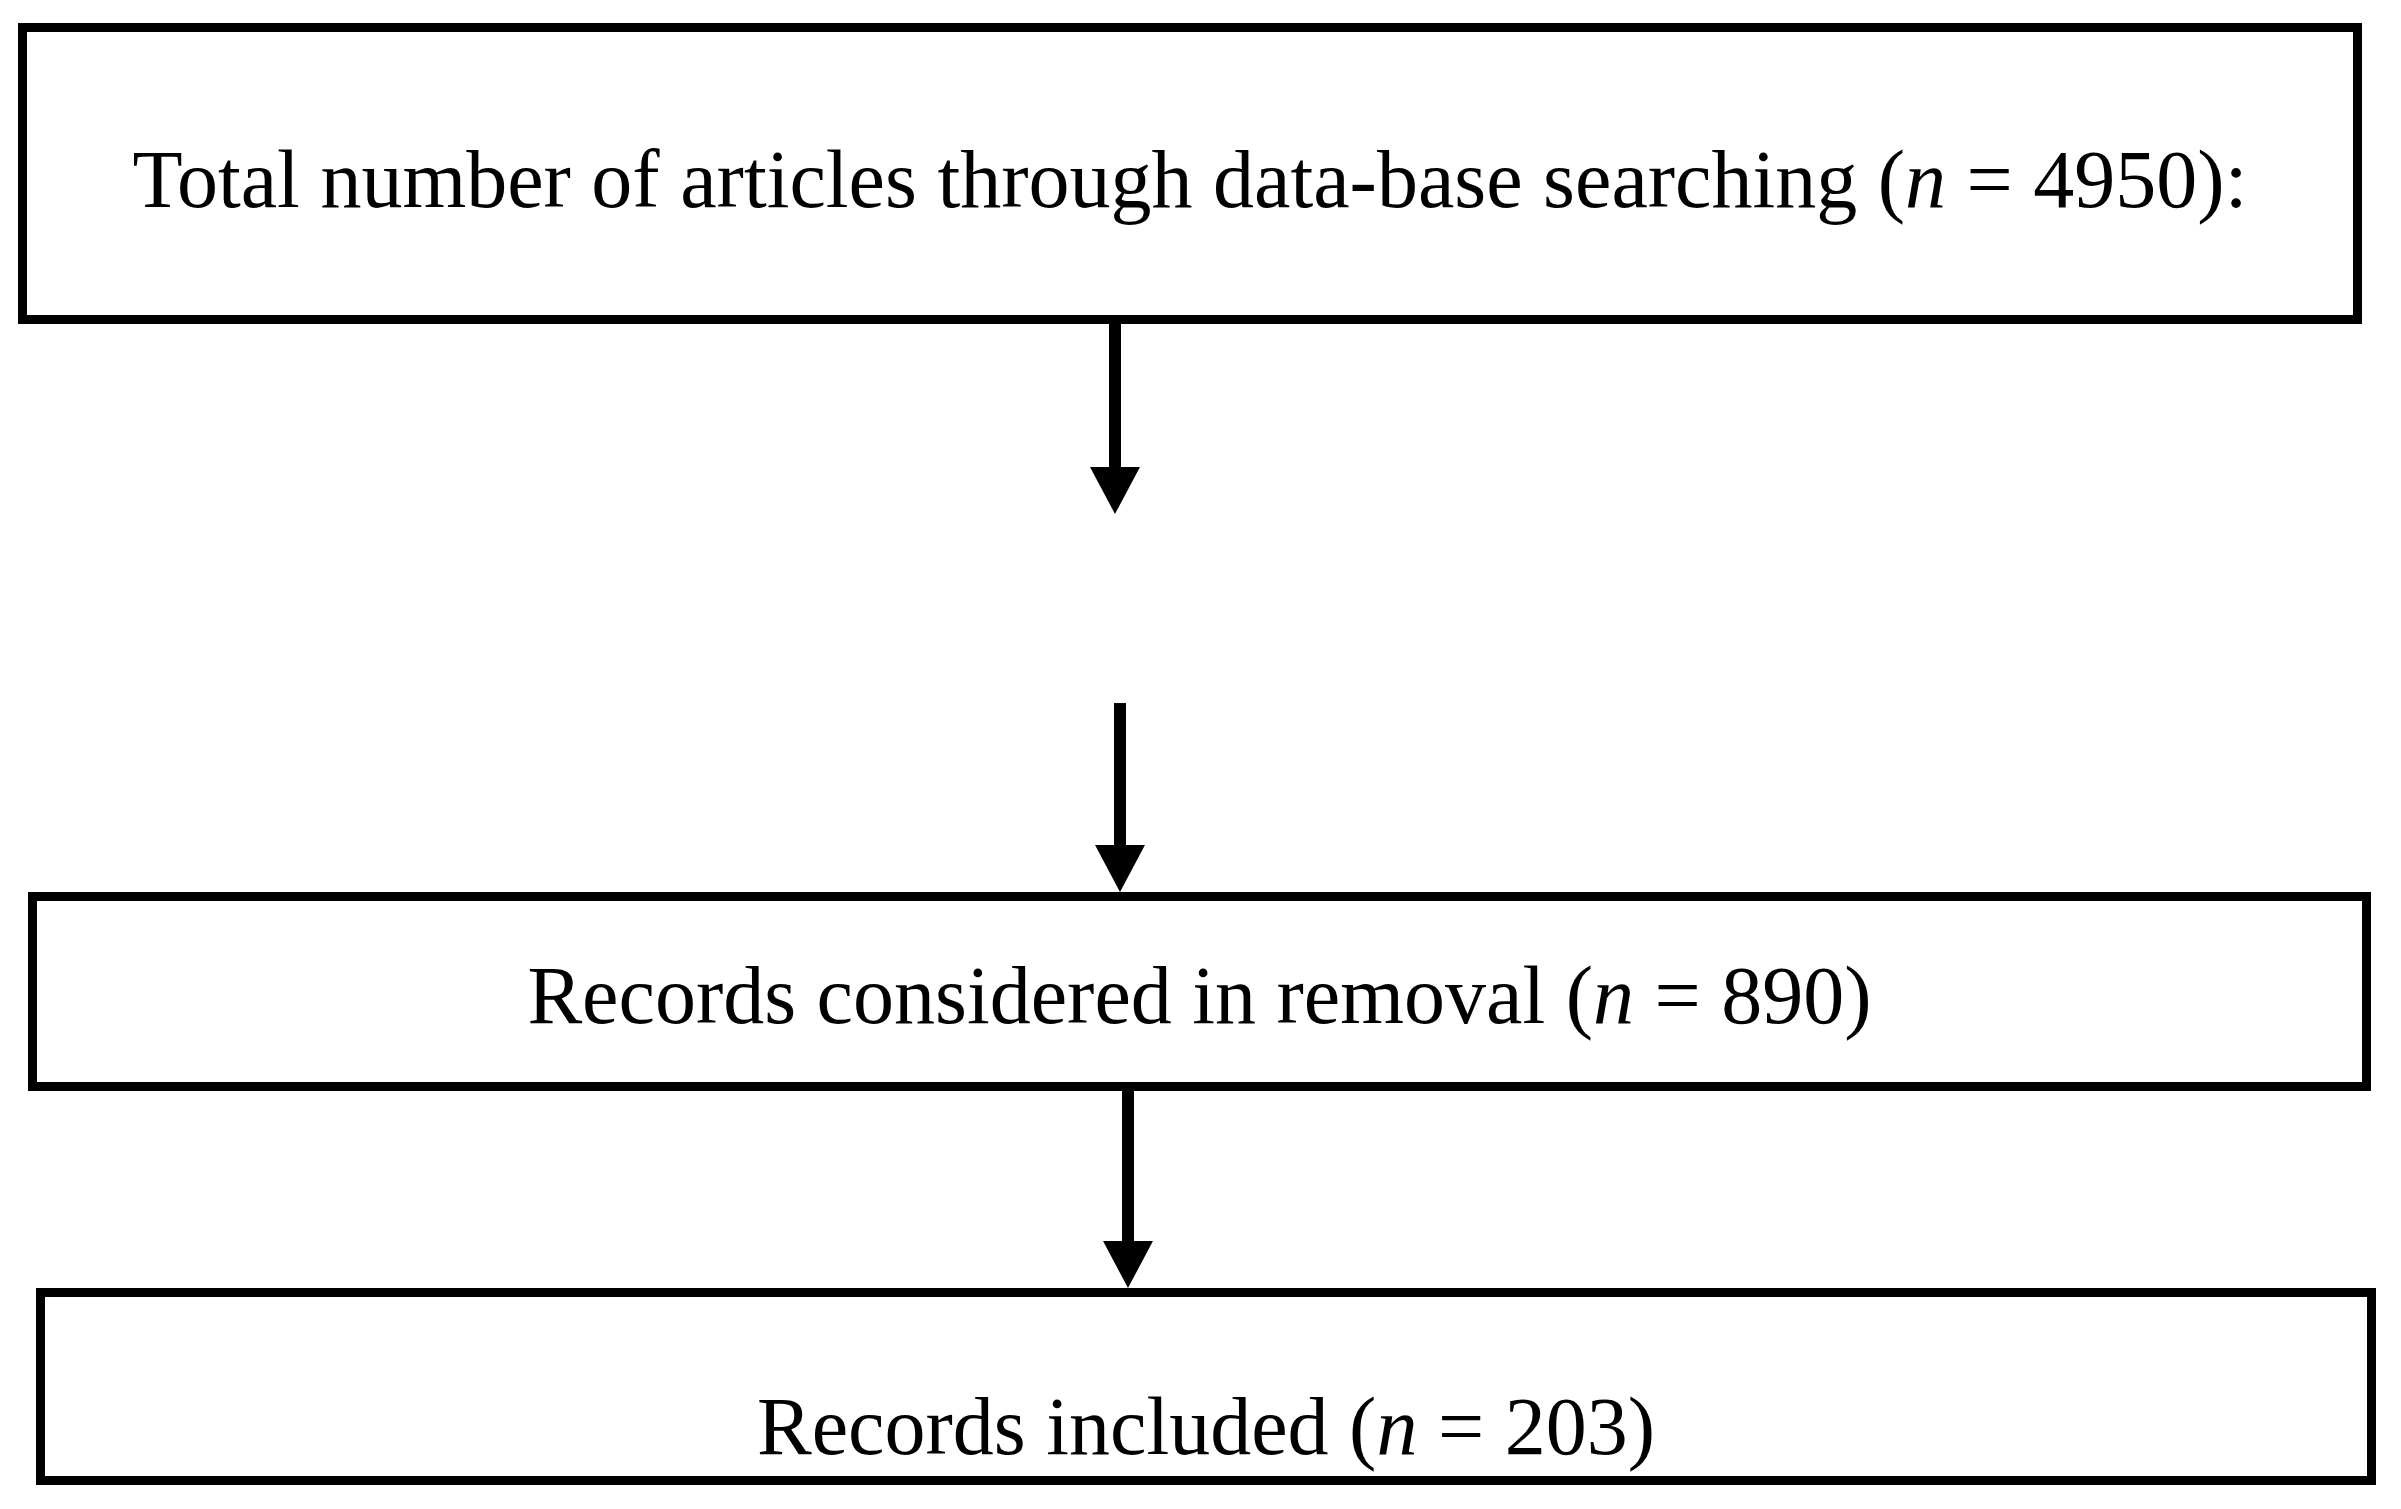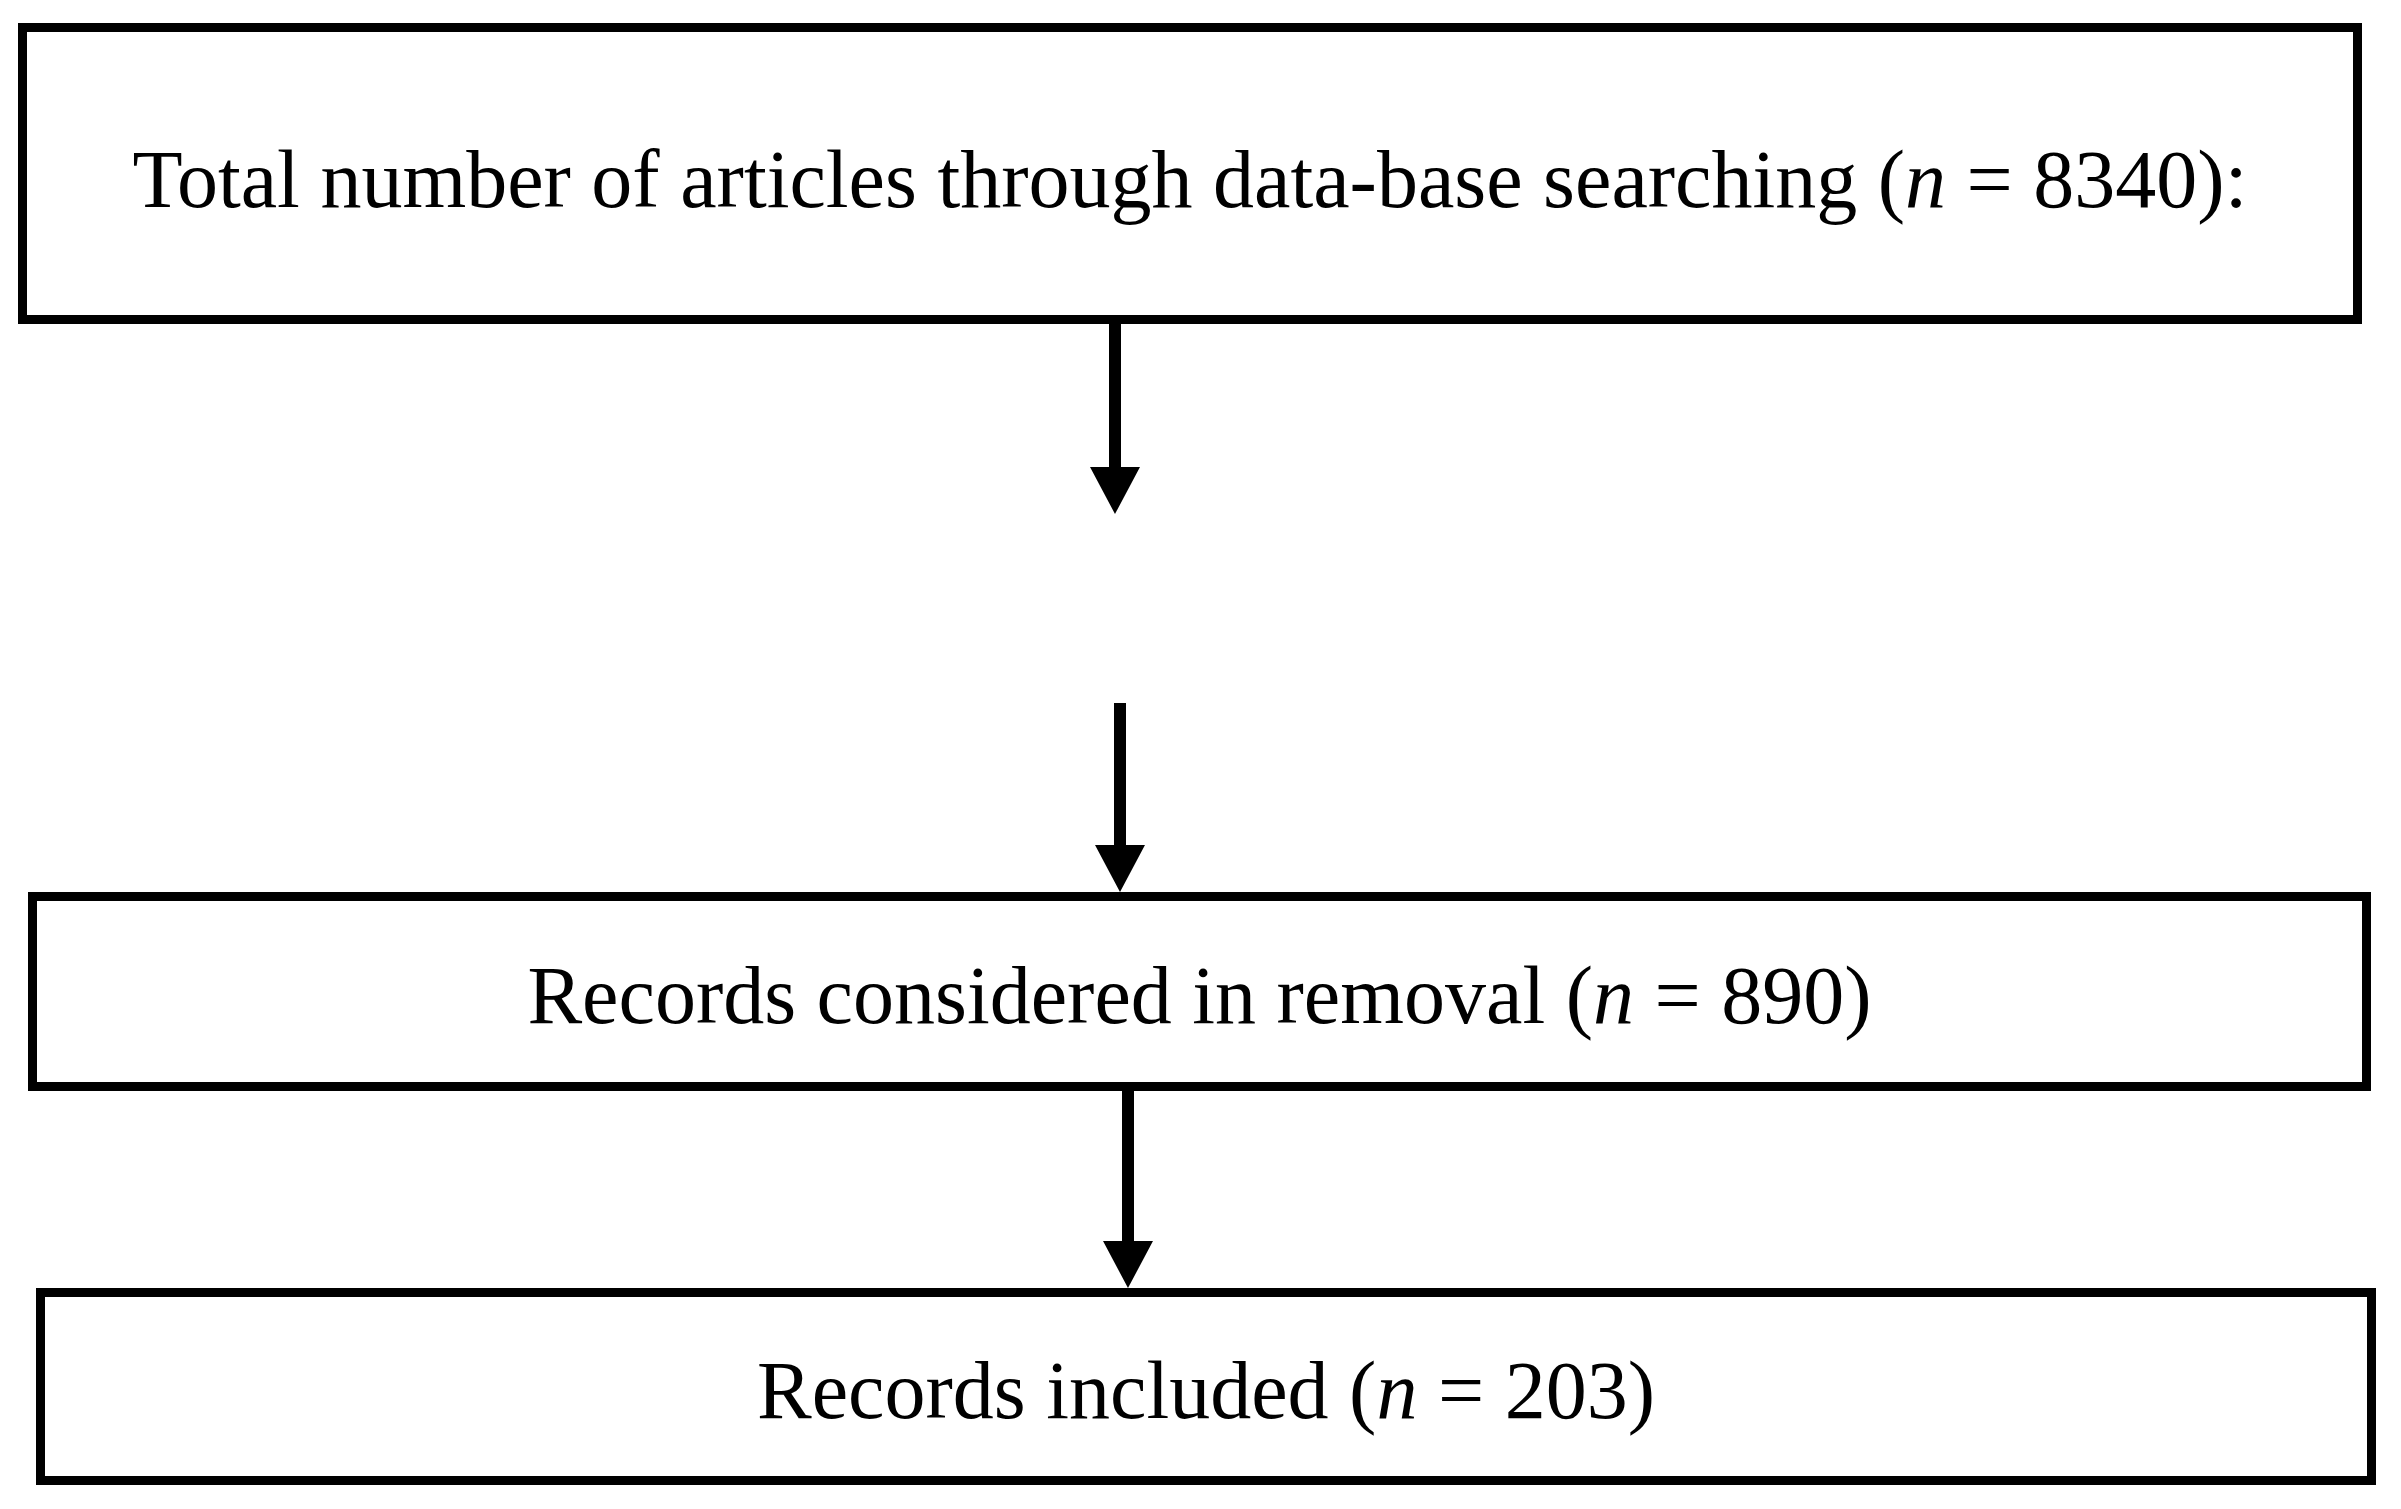--- a/index.html
+++ b/index.html
@@ -27,21 +27,21 @@
     text-align: center;
     font-size: 82px;
     line-height: 1.18;
   }
   .fbox .line {
     white-space: nowrap;
   }
   .box-1 { left: 18px;  top: 23px;   width: 2344px; height: 301px; gap: 27px; padding-top: 12.8px; }
   .box-2 { left: 22px;  top: 513px;  width: 2340px; height: 192px; padding-top: 9px; }
   .box-3 { left: 28px;  top: 892px;  width: 2343px; height: 199px; padding-top: 9px; }
-  .box-4 { left: 36px;  top: 1288px; width: 2340px; height: 197px; padding-top: 9px; }
+  .box-4 { left: 36px;  top: 1288px; width: 2340px; height: 197px; padding-top: 9px; justify-content: flex-end; }
   .it { font-style: italic; }
   .arrow {
     position: absolute;
     width: 51px;
     display: flex;
     flex-direction: column;
     align-items: center;
   }
   .arrow .stem {
     width: 12px;
@@ -58,21 +58,21 @@
   .arrow-1 { left: 1089px; top: 322px;  height: 192px; }
   .arrow-2 { left: 1094px; top: 703px;  height: 189px; }
   .arrow-3 { left: 1102px; top: 1089px; height: 199px; }
 </style>
 </head>
 <body>
 
 <div class="canvas">
 
   <div class="fbox box-1">
-    <div class="line"><span>Total number of articles through data-base searching (</span><span class="it">n</span><span> = 8340):</span></div>
+    <div class="line"><span>Total number of articles through data-base searching (</span><span class="it">n</span><span> = 4950):</span></div>
   </div>
 
   <div class="arrow arrow-1">
     <div class="stem"></div>
     <div class="head"></div>
   </div>
 
 
   <div class="arrow arrow-2">
     <div class="stem"></div>

